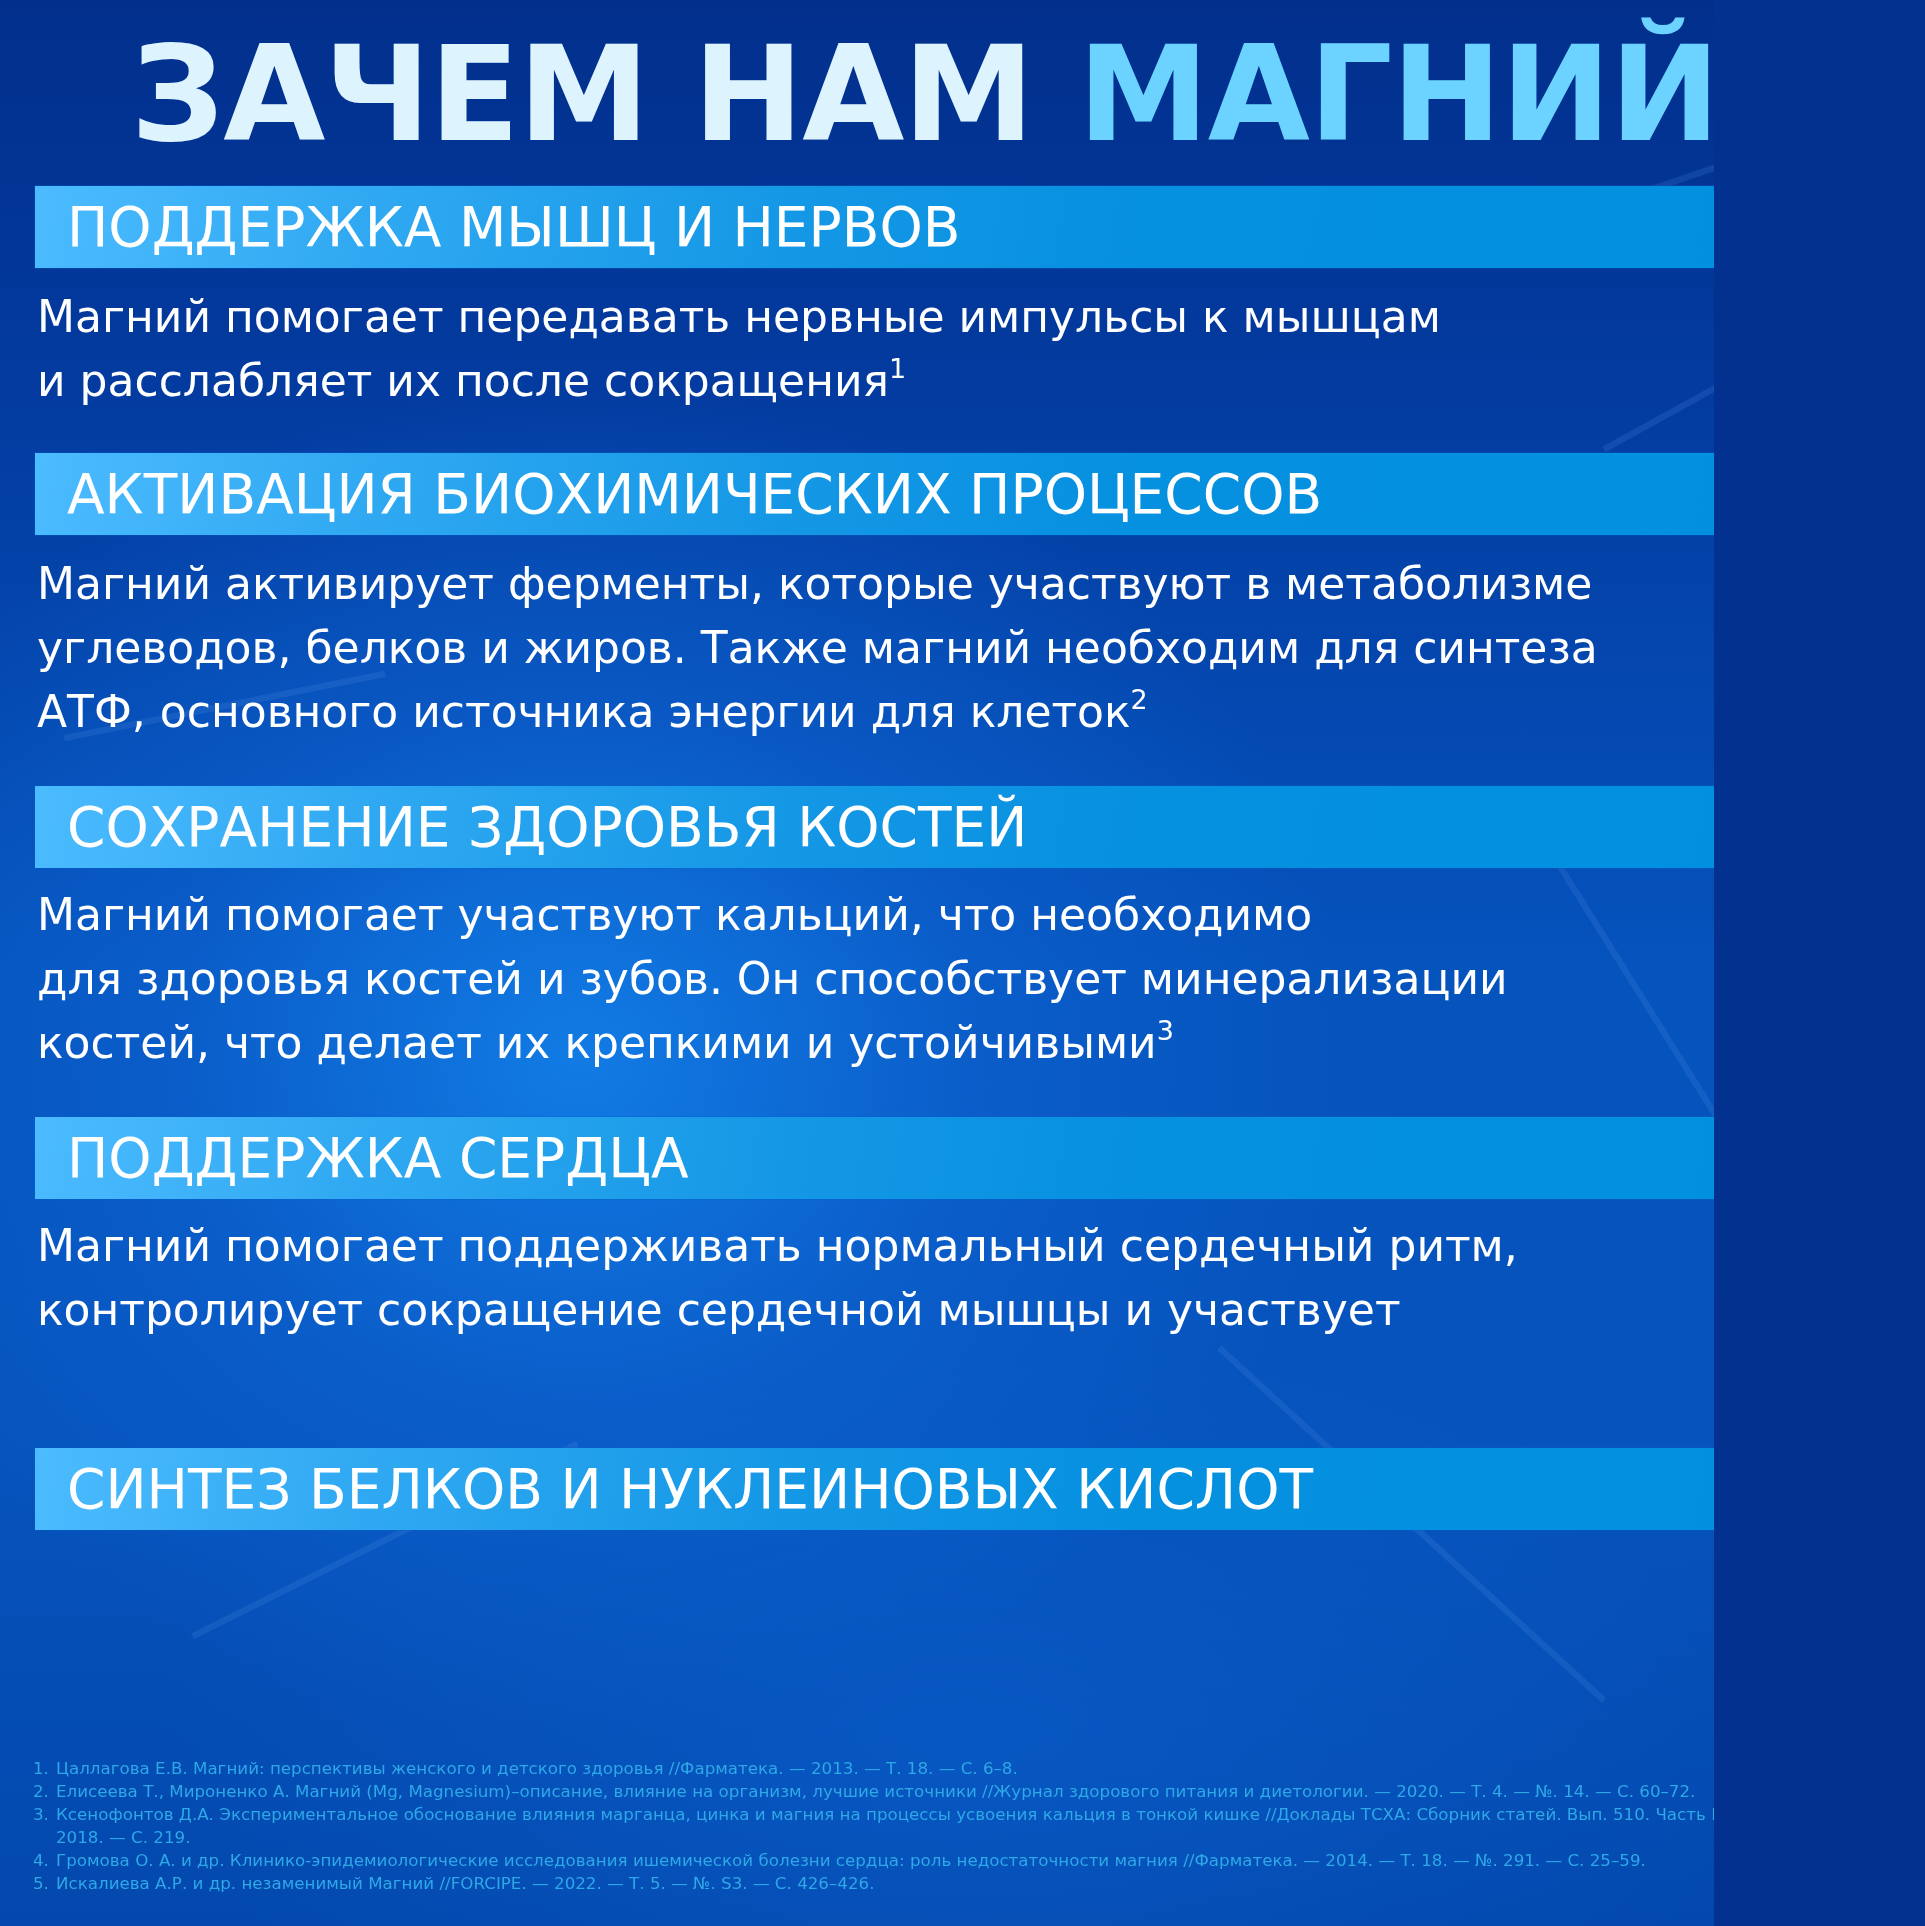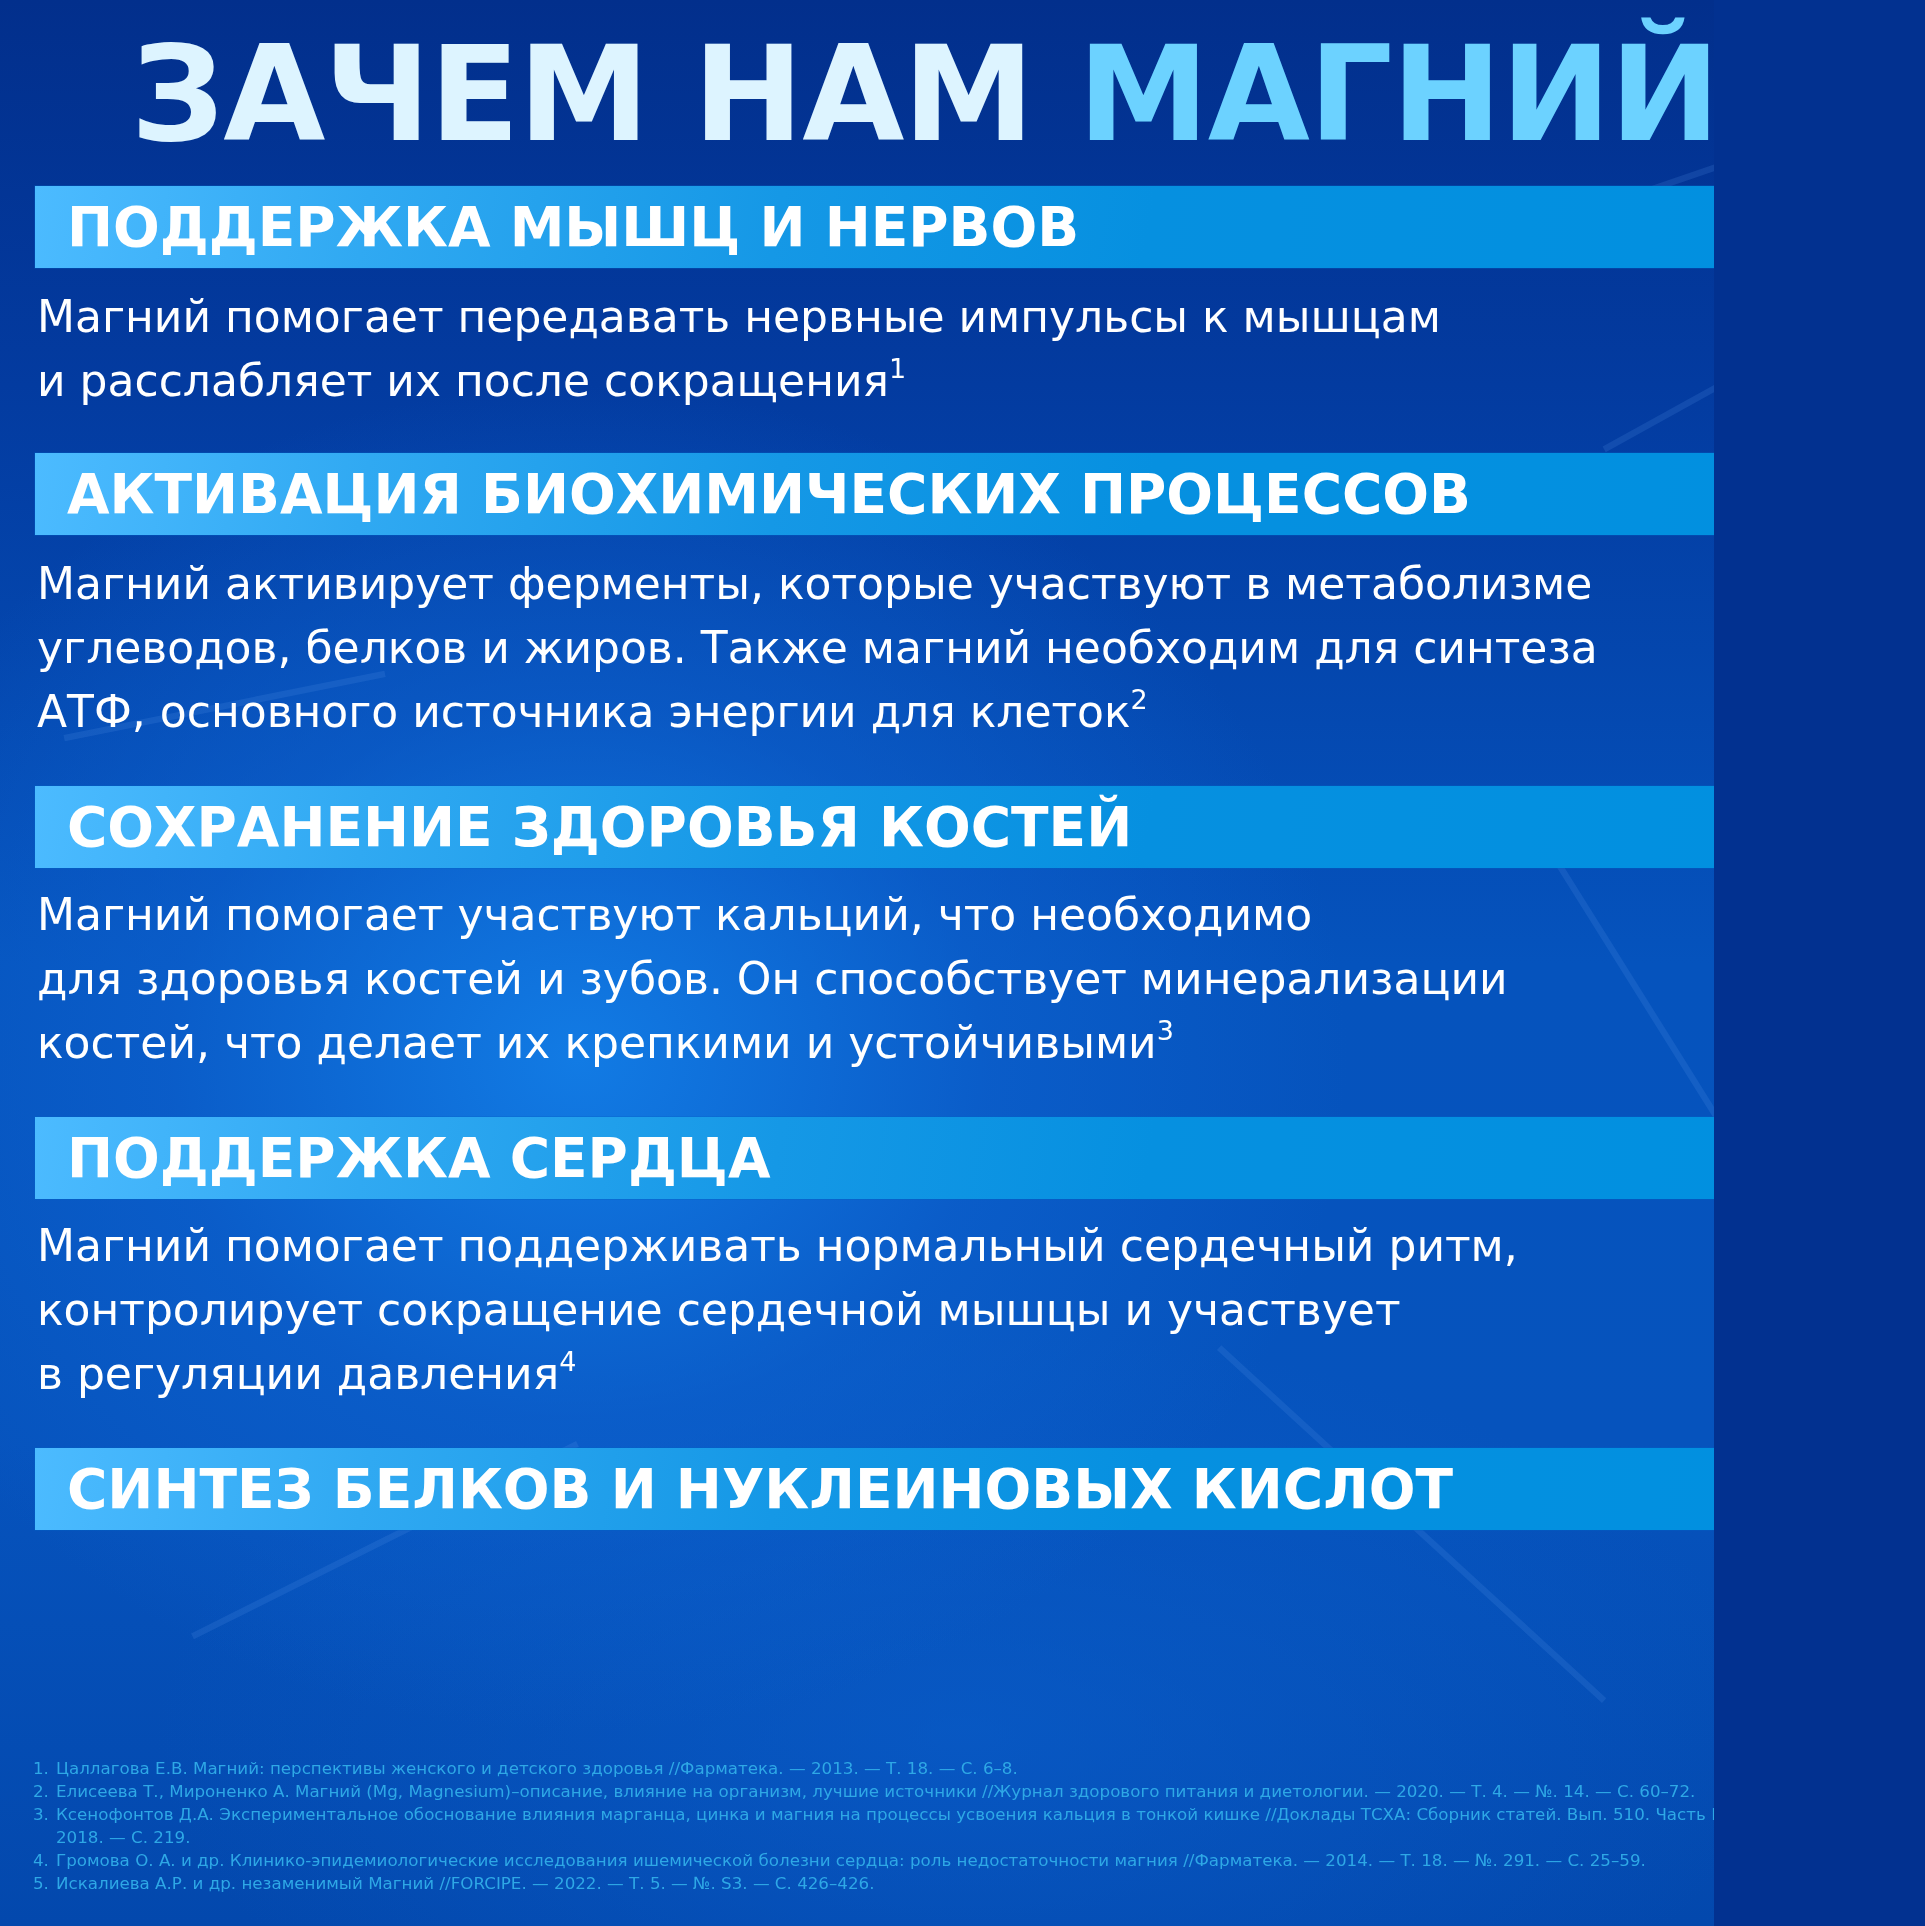--- a/index.html
+++ b/index.html
@@ -25,21 +25,21 @@
   }
   .title .t1 { color: #ddf4ff; }
   .title .t2 { color: #6cd2ff; }
   .bar {
     position: absolute; left: 35px; width: 1856px; height: 82px;
     background: linear-gradient(100deg, #4cbbff 0%, #30a9f2 18%, #1598e6 40%, #0690e0 60%, #0090e0 100%);
     box-shadow: 0 0 0 0.6px rgba(0,100,200,0.5);
   }
   .bar .h {
     position: absolute; left: 32px; top: 0; height: 82px; line-height: 83px;
-    color: #ffffff; font-family: "DejaVu Sans", sans-serif; font-weight: bold;
+    color: #ffffff; font-family: "DejaVu Sans", sans-serif; font-weight: normal;
     font-size: 55px; letter-spacing: 0px; white-space: nowrap;
   }
   .para {
     position: absolute; left: 37px; width: 1861px;
     color: #ffffff; font-family: "DejaVu Sans", sans-serif;
     font-size: 44px; line-height: 64px; white-space: nowrap;
   }
   .para .line { display: block; }
   .para sup { font-size: 27px; vertical-align: 18px; line-height: 0; }
   .refs {
@@ -106,21 +106,20 @@
     <span class="line">для здоровья костей и зубов. Он способствует минерализации</span>
     <span class="line"><span>костей, что делает их крепкими и устойчивыми</span><sup>3</sup></span>
   </div>
 
   <div class="bar" style="top:1117px">
     <span class="h">ПОДДЕРЖКА СЕРДЦА</span>
   </div>
   <div class="para" style="top:1214px">
     <span class="line">Магний помогает поддерживать нормальный сердечный ритм,</span>
     <span class="line">контролирует сокращение сердечной мышцы и участвует</span>
-    <span class="line"><span>в регуляции давления</span><sup>4</sup></span>
   </div>
 
   <div class="bar" style="top:1448px">
     <span class="h">СИНТЕЗ БЕЛКОВ И НУКЛЕИНОВЫХ КИСЛОТ</span>
   </div>
 
   <div class="refs">
     <div class="ref">
       <span class="num">1.</span>
         <span class="txt">Цаллагова Е.В. Магний: перспективы женского и детского здоровья //Фарматека. — 2013. — Т. 18. — С. 6–8.</span>

